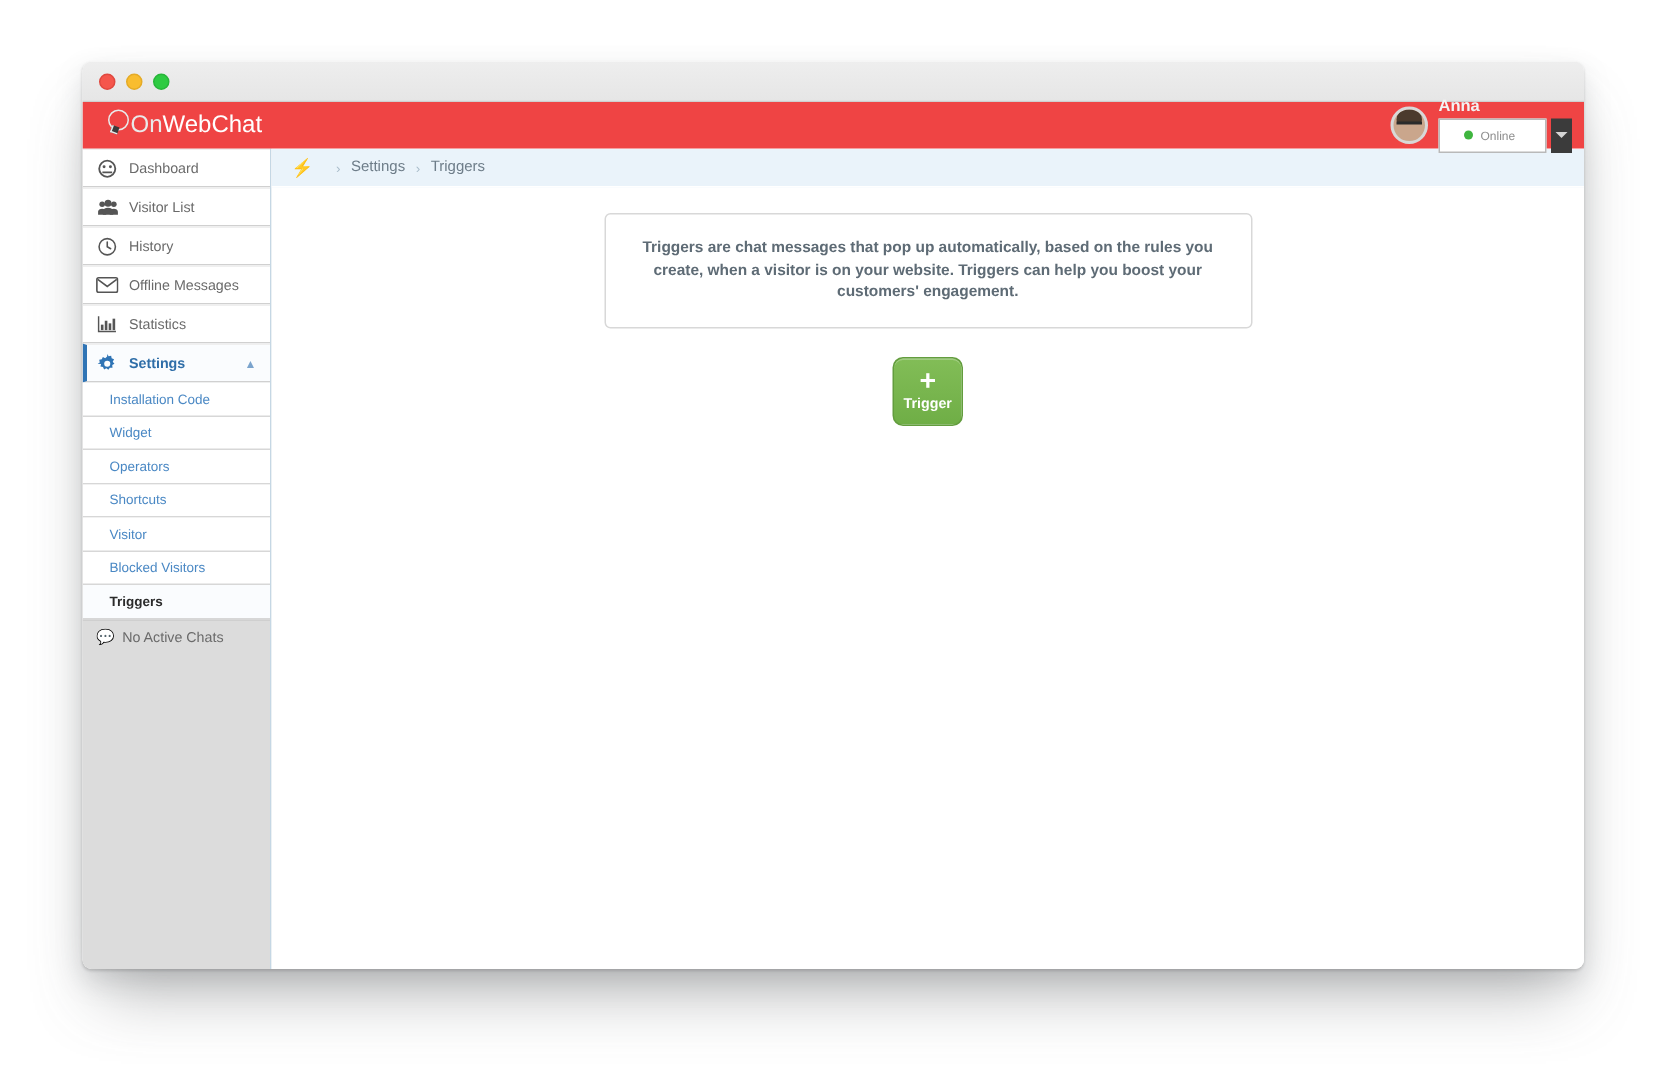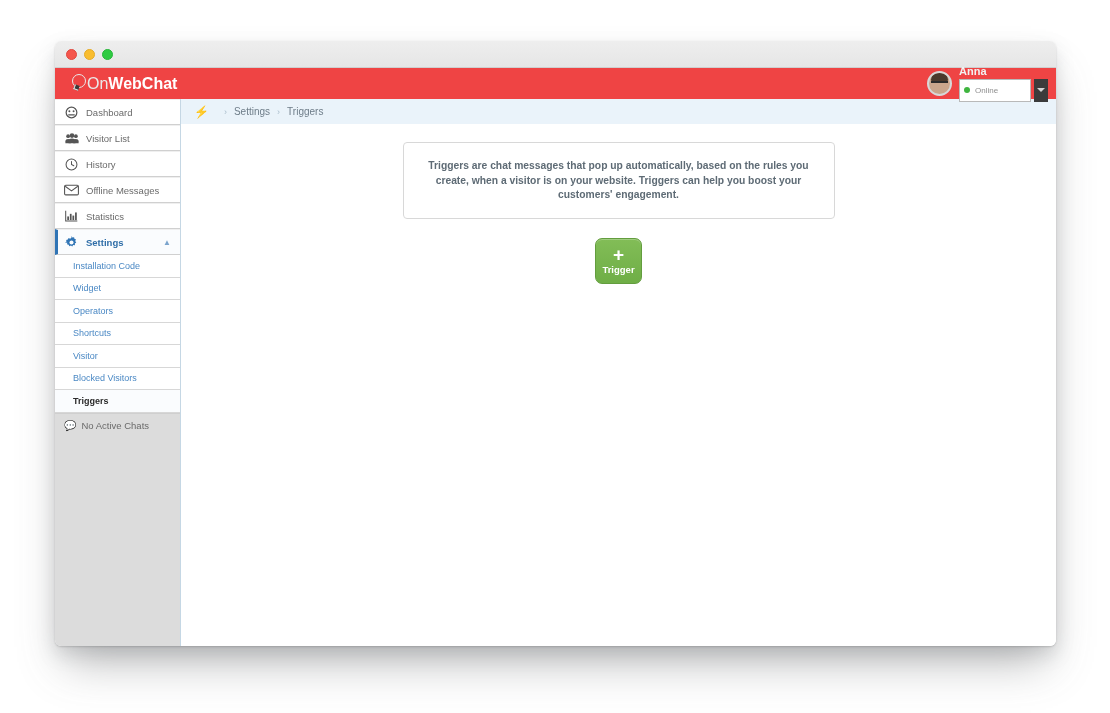--- a/index.html
+++ b/index.html
@@ -83,21 +83,21 @@
     border-bottom: 1.6px solid #e9e9e9;
     transform: rotate(20deg);
   }
   #logo .thin {
     font-size: 16px;
     font-weight: 300;
     color: #e9e9e9;
   }
   #logo .bold {
     font-size: 16px;
-    font-weight: bold;
+    font-weight: normal;
     color: #ffffff;
   }
 
   
   #user-area {
     position: absolute;
     right: 8px;
     top: 0;
     height: 31px;
     display: flex;
@@ -139,21 +139,21 @@
     margin-bottom: 2px;
   }
   #status-row { display: flex; align-items: stretch; }
   #status-select {
     background: #ffffff;
     border: 1px solid #b9b9b9;
     width: 72px;
     height: 23px;
     display: flex;
     align-items: center;
-    padding-left: 4px;
+    padding-left: 16px;
     font-size: 8px;
     color: #8e8e8e;
   }
   #status-dot {
     width: 6px; height: 6px; border-radius: 50%;
     background: #3fb53f;
     margin-right: 5px;
     flex: none;
   }
   #status-caret {

